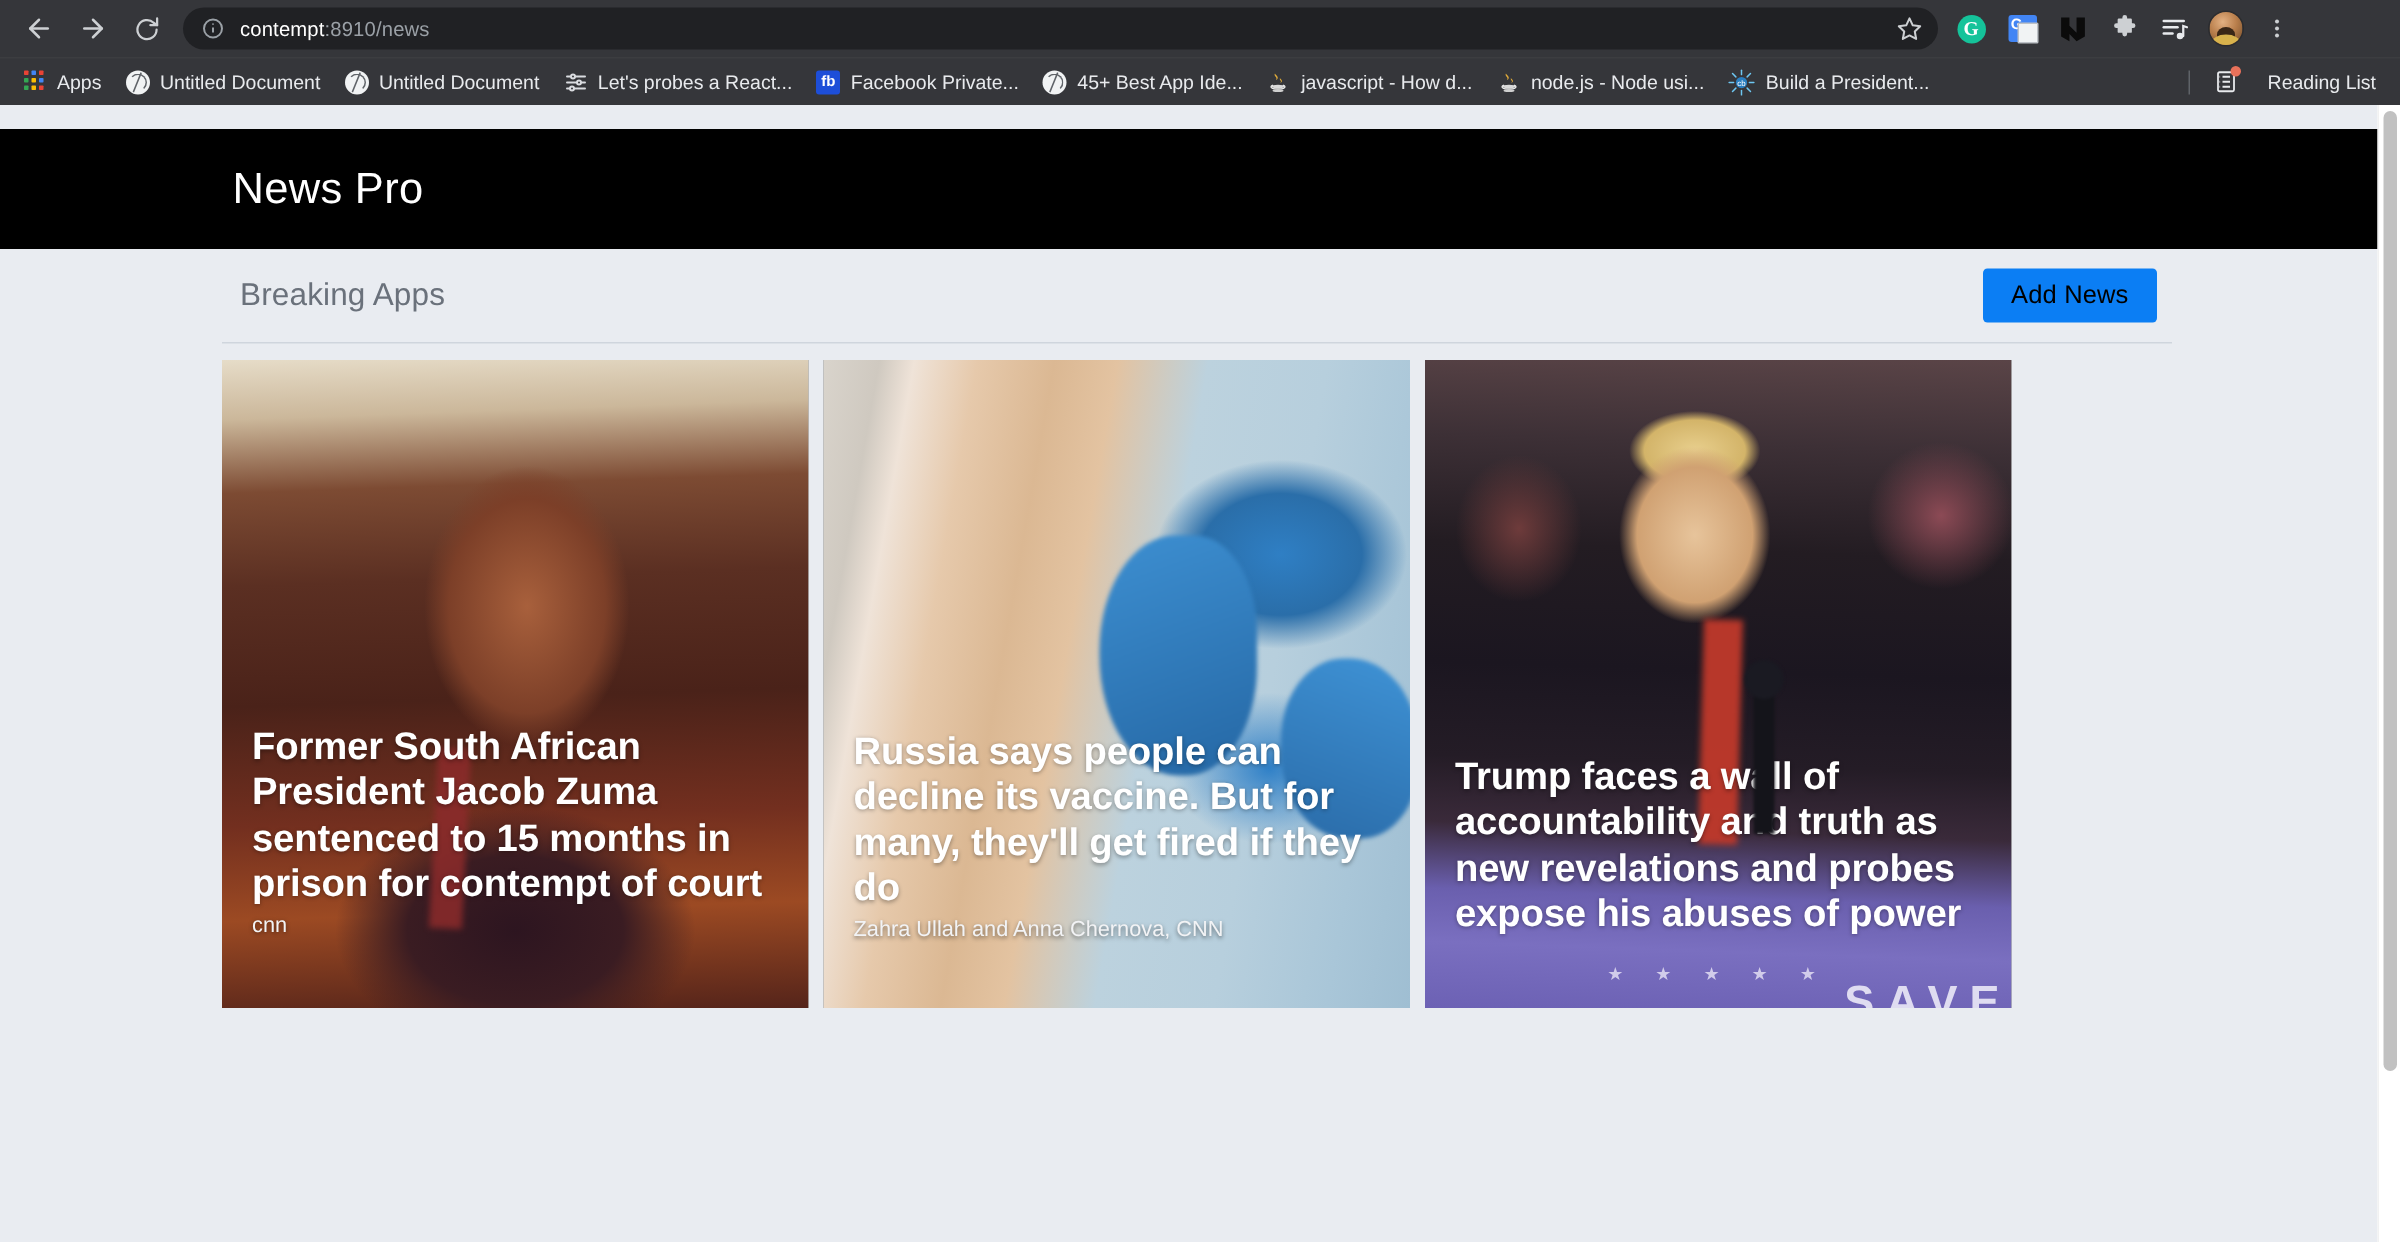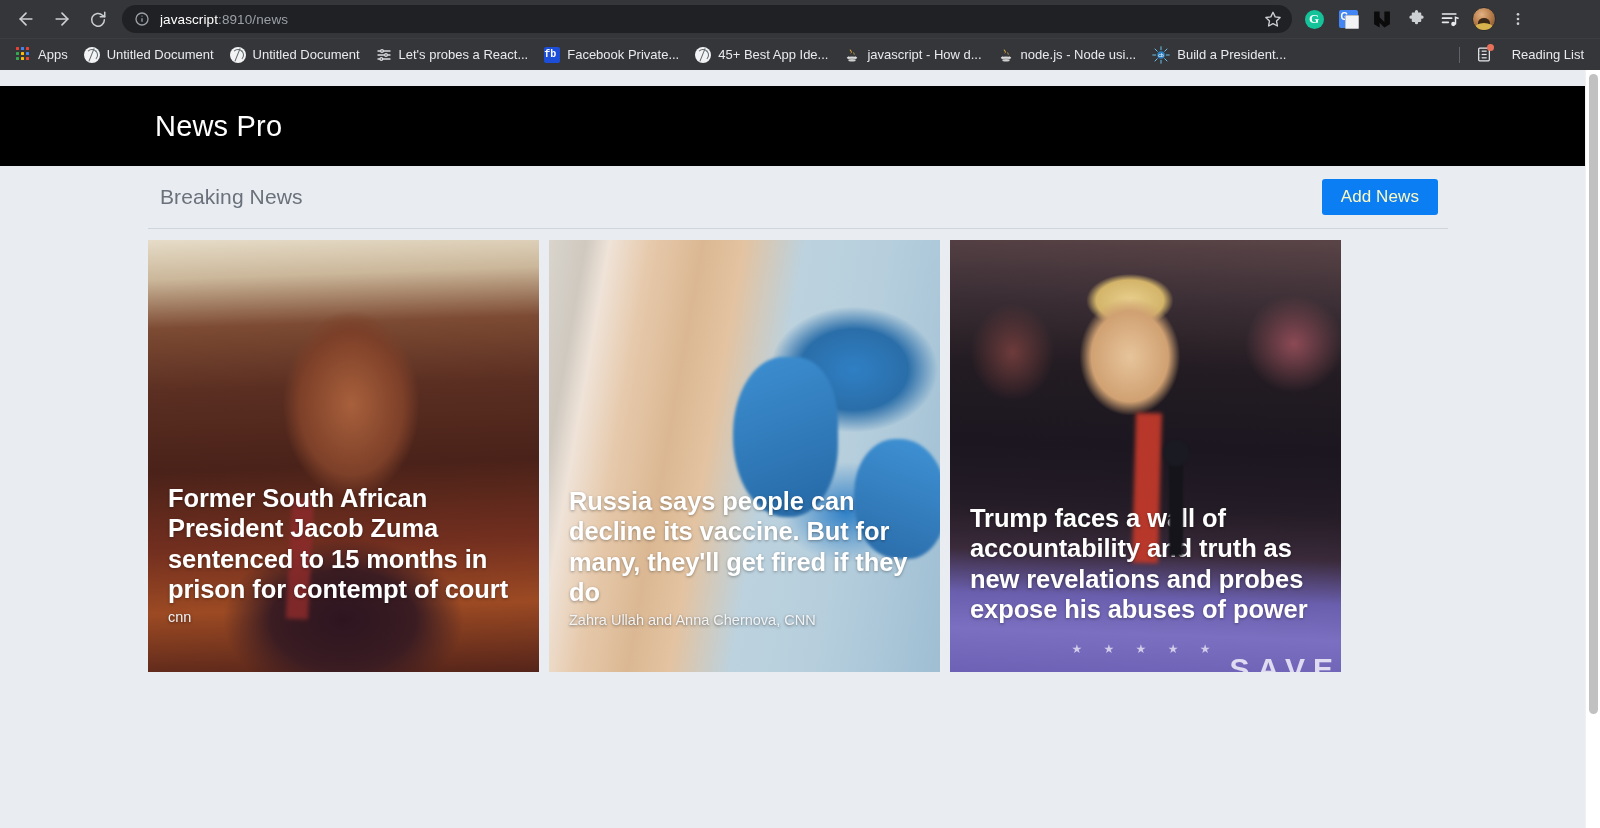--- a/index.html
+++ b/index.html
@@ -122,21 +122,21 @@
   }
   .bm-globe::after {
     content: ""; position: absolute; left: 7px; top: 1px;
     width: 1.4px; height: 14px; background: #5f6368;
     transform: rotate(22deg); transform-origin: center;
   }
   .bm-lines { width: 16px; height: 16px; color: #dadce0; }
   .bm-fb {
     width: 16px; height: 16px; background: #1d4ed8; border-radius: 2px;
     color: #fff; font-size: 10px; font-weight: bold; line-height: 16px;
-    text-align: left; font-family: Liberation Mono, monospace;
+    text-align: center; font-family: Liberation Sans, sans-serif;
   }
   .bm-java { width: 16px; height: 16px; }
   .bm-crypto { width: 18px; height: 18px; }
 
   .bm-divider {
     width: 1px; height: 16px; background: #5f6368; margin: 0 8px; flex: 0 0 auto;
   }
   .bm-reading { display: flex; align-items: center; gap: 20px; padding: 4px 8px; cursor: pointer;
                 color: #e8eaed; font-size: 13px; white-space: nowrap; justify-content: center; }
   .rl-icon { width: 16px; height: 17px; position: relative; }
@@ -167,21 +167,21 @@
 
   .section-head {
     display: flex; align-items: center; justify-content: space-between;
     height: 63px; border-bottom: 1px solid #cfd5dd;
     padding: 0 10px 0 12px;
   }
   .section-title {
     color: #6a717b; font-size: 21px; font-weight: 400; letter-spacing: .1px;
   }
   .add-btn {
-    background: #0b7ef4; color: #fef9c3; border: none;
+    background: #0b7ef4; color: #000000; border: none;
     font-family: "Liberation Sans", sans-serif;
     font-size: 17px; padding: 9px 19px; border-radius: 3px;
     cursor: pointer; letter-spacing: .1px; line-height: 1.1; text-align: center;
   }
 
   .cards {
     display: flex; gap: 10px; padding-top: 11px;
   }
   .card {
     position: relative; width: 391px; height: 432px;
@@ -312,21 +312,21 @@
     </div>
 
     <div class="omnibox">
       <span class="info-icon">
         <svg width="16" height="16" viewBox="0 0 24 24" fill="none" stroke="currentColor" stroke-width="2">
             <circle cx="12" cy="12" r="9"></circle>
             <line x1="12" y1="11" x2="12" y2="16"></line>
             <circle cx="12" cy="7.6" r=".9" fill="currentColor" stroke="none"></circle>
           </svg>
       </span>
-      <span class="url"><span class="host">javascript</span><span class="path">:8910/news</span></span>
+      <span class="url"><span class="host">contempt</span><span class="path">:8910/news</span></span>
       <span class="star">
         <svg width="18" height="18" viewBox="0 0 24 24" fill="none" stroke="currentColor" stroke-width="1.8" stroke-linejoin="round">
             <polygon points="12 3 14.9 9.2 21.5 10 16.7 14.7 17.9 21.3 12 18.2 6.1 21.3 7.3 14.7 2.5 10 9.1 9.2"></polygon>
           </svg>
       </span>
     </div>
 
     <div class="tb-icons">
       <div class="tb-icon">
         <span class="ico-grammarly">G</span>
@@ -498,21 +498,21 @@
 <div class="viewport">
   <div class="page">
 
     <div class="app-header">
       <span class="app-title">News Pro</span>
     </div>
 
     <div class="container">
 
       <div class="section-head">
-        <span class="section-title">Breaking News</span>
+        <span class="section-title">Breaking Apps</span>
         <button class="add-btn">Add News</button>
       </div>
 
       <div class="cards">
 
         <div class="card">
           <div class="card-img photo-zuma"></div>
           <div class="card-text">
             <div class="card-headline">Former South African President Jacob Zuma sentenced to 15 months in prison for contempt of court</div>
             <div class="card-byline">cnn</div>

